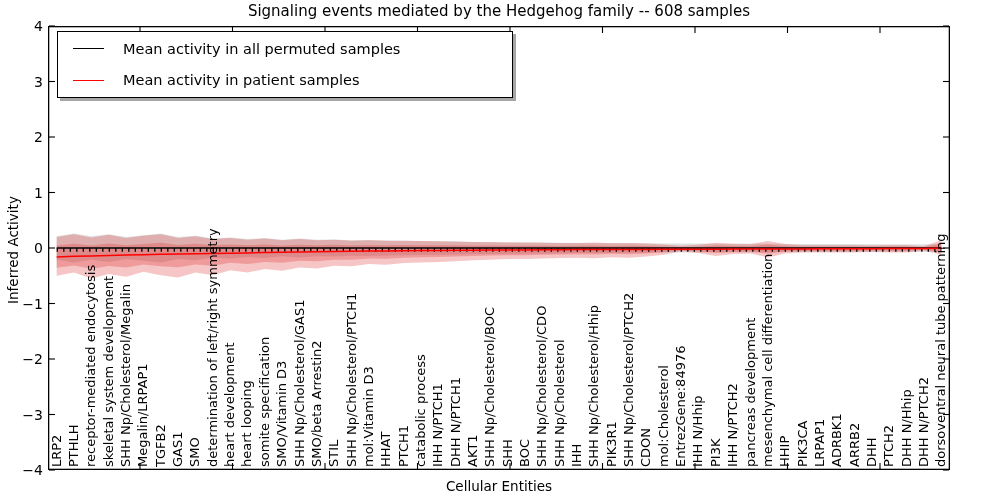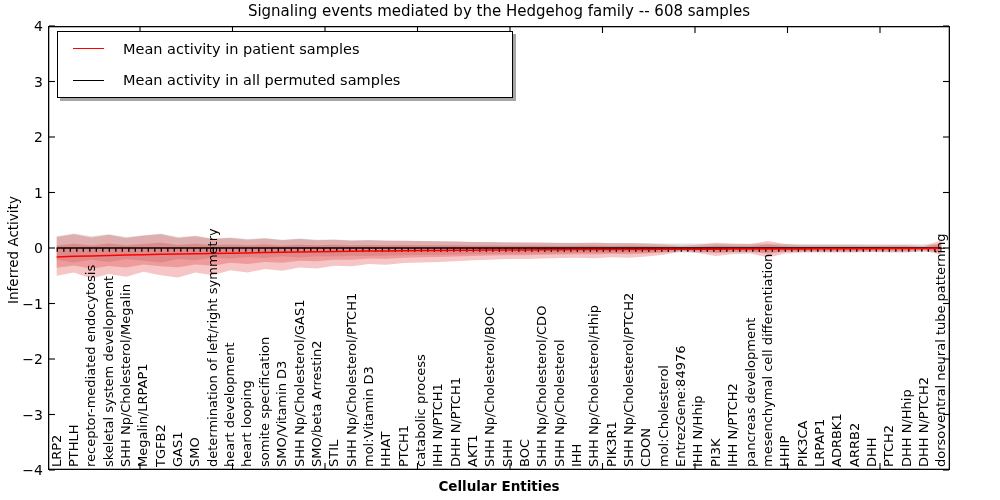--- a/index.html
+++ b/index.html
@@ -14,21 +14,20 @@
     font-size:15px;color:#000;
   }
   #y-axis-title{
     position:absolute;left:-66px;top:241px;width:160px;height:18px;
     transform:rotate(-90deg);transform-origin:center;
     text-align:center;font-size:13.5px;
   }
   #x-axis-title{
     position:absolute;left:48px;top:478px;width:902px;text-align:center;
     font-size:13.5px;
-    font-weight:bold;
   }
   .ytick-label{
     position:absolute;left:0;width:43px;text-align:right;
     font-size:14px;line-height:18px;
   }
   .xtick-label{
     position:absolute;white-space:nowrap;font-size:13px;line-height:14px;
     transform:rotate(-90deg);transform-origin:0 0;
   }
   #legend{
@@ -161,22 +160,22 @@
       <div class="xtick-label" style="left: 847.596px; top: 467px;">ARRB2</div>
       <div class="xtick-label" style="left: 864.942px; top: 467px;">DHH</div>
       <div class="xtick-label" style="left: 882.288px; top: 467px;">PTCH2</div>
       <div class="xtick-label" style="left: 899.635px; top: 467px;">DHH N/Hhip</div>
       <div class="xtick-label" style="left: 916.981px; top: 467px;">DHH N/PTCH2</div>
       <div class="xtick-label" style="left: 934.327px; top: 467px;">dorsoventral neural tube patterning</div>
     </div>
 
   <div id="legend">
     <div class="legend-row">
+      <span class="legend-line" style="border-top-color: rgb(0, 0, 0);"></span>
+      <span class="legend-label">Mean activity in all permuted samples</span>
+    </div>
+    <div class="legend-row">
       <span class="legend-line" style="border-top-color: rgb(255, 0, 0);"></span>
       <span class="legend-label">Mean activity in patient samples</span>
-    </div>
-    <div class="legend-row">
-      <span class="legend-line" style="border-top-color: rgb(0, 0, 0);"></span>
-      <span class="legend-label">Mean activity in all permuted samples</span>
     </div>
   </div>
 
 </div>
 
 </body></html>

